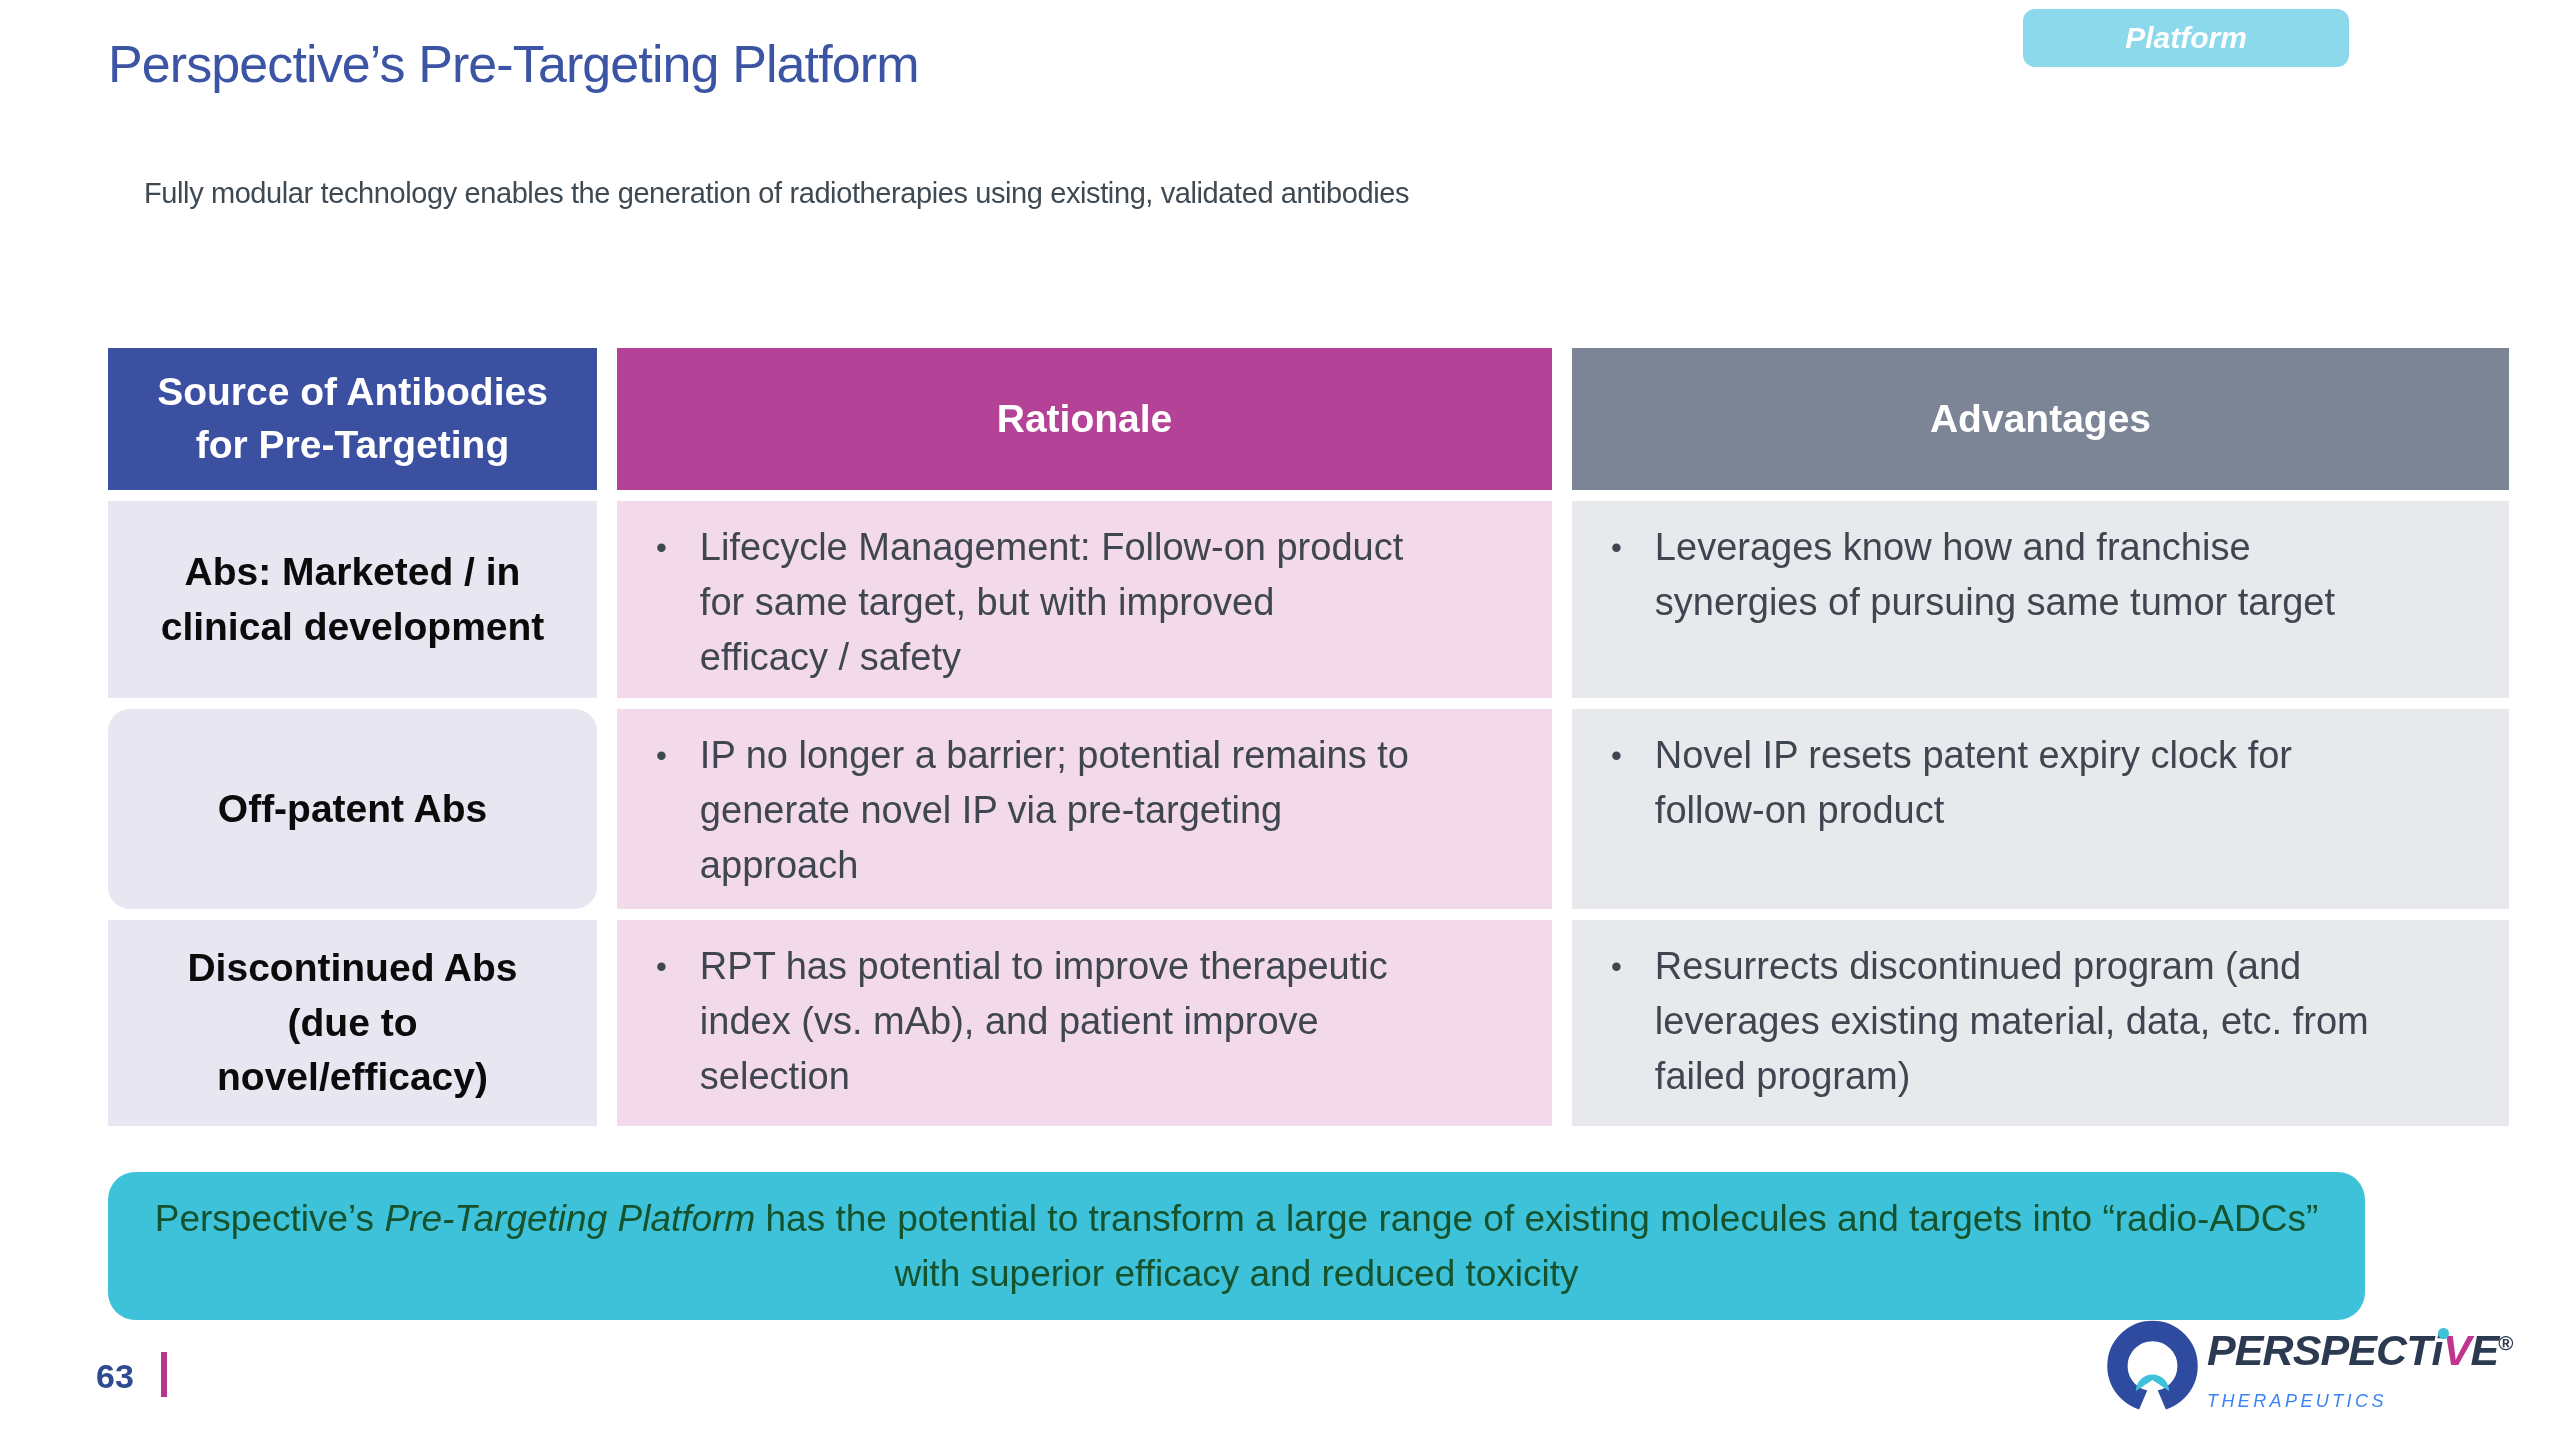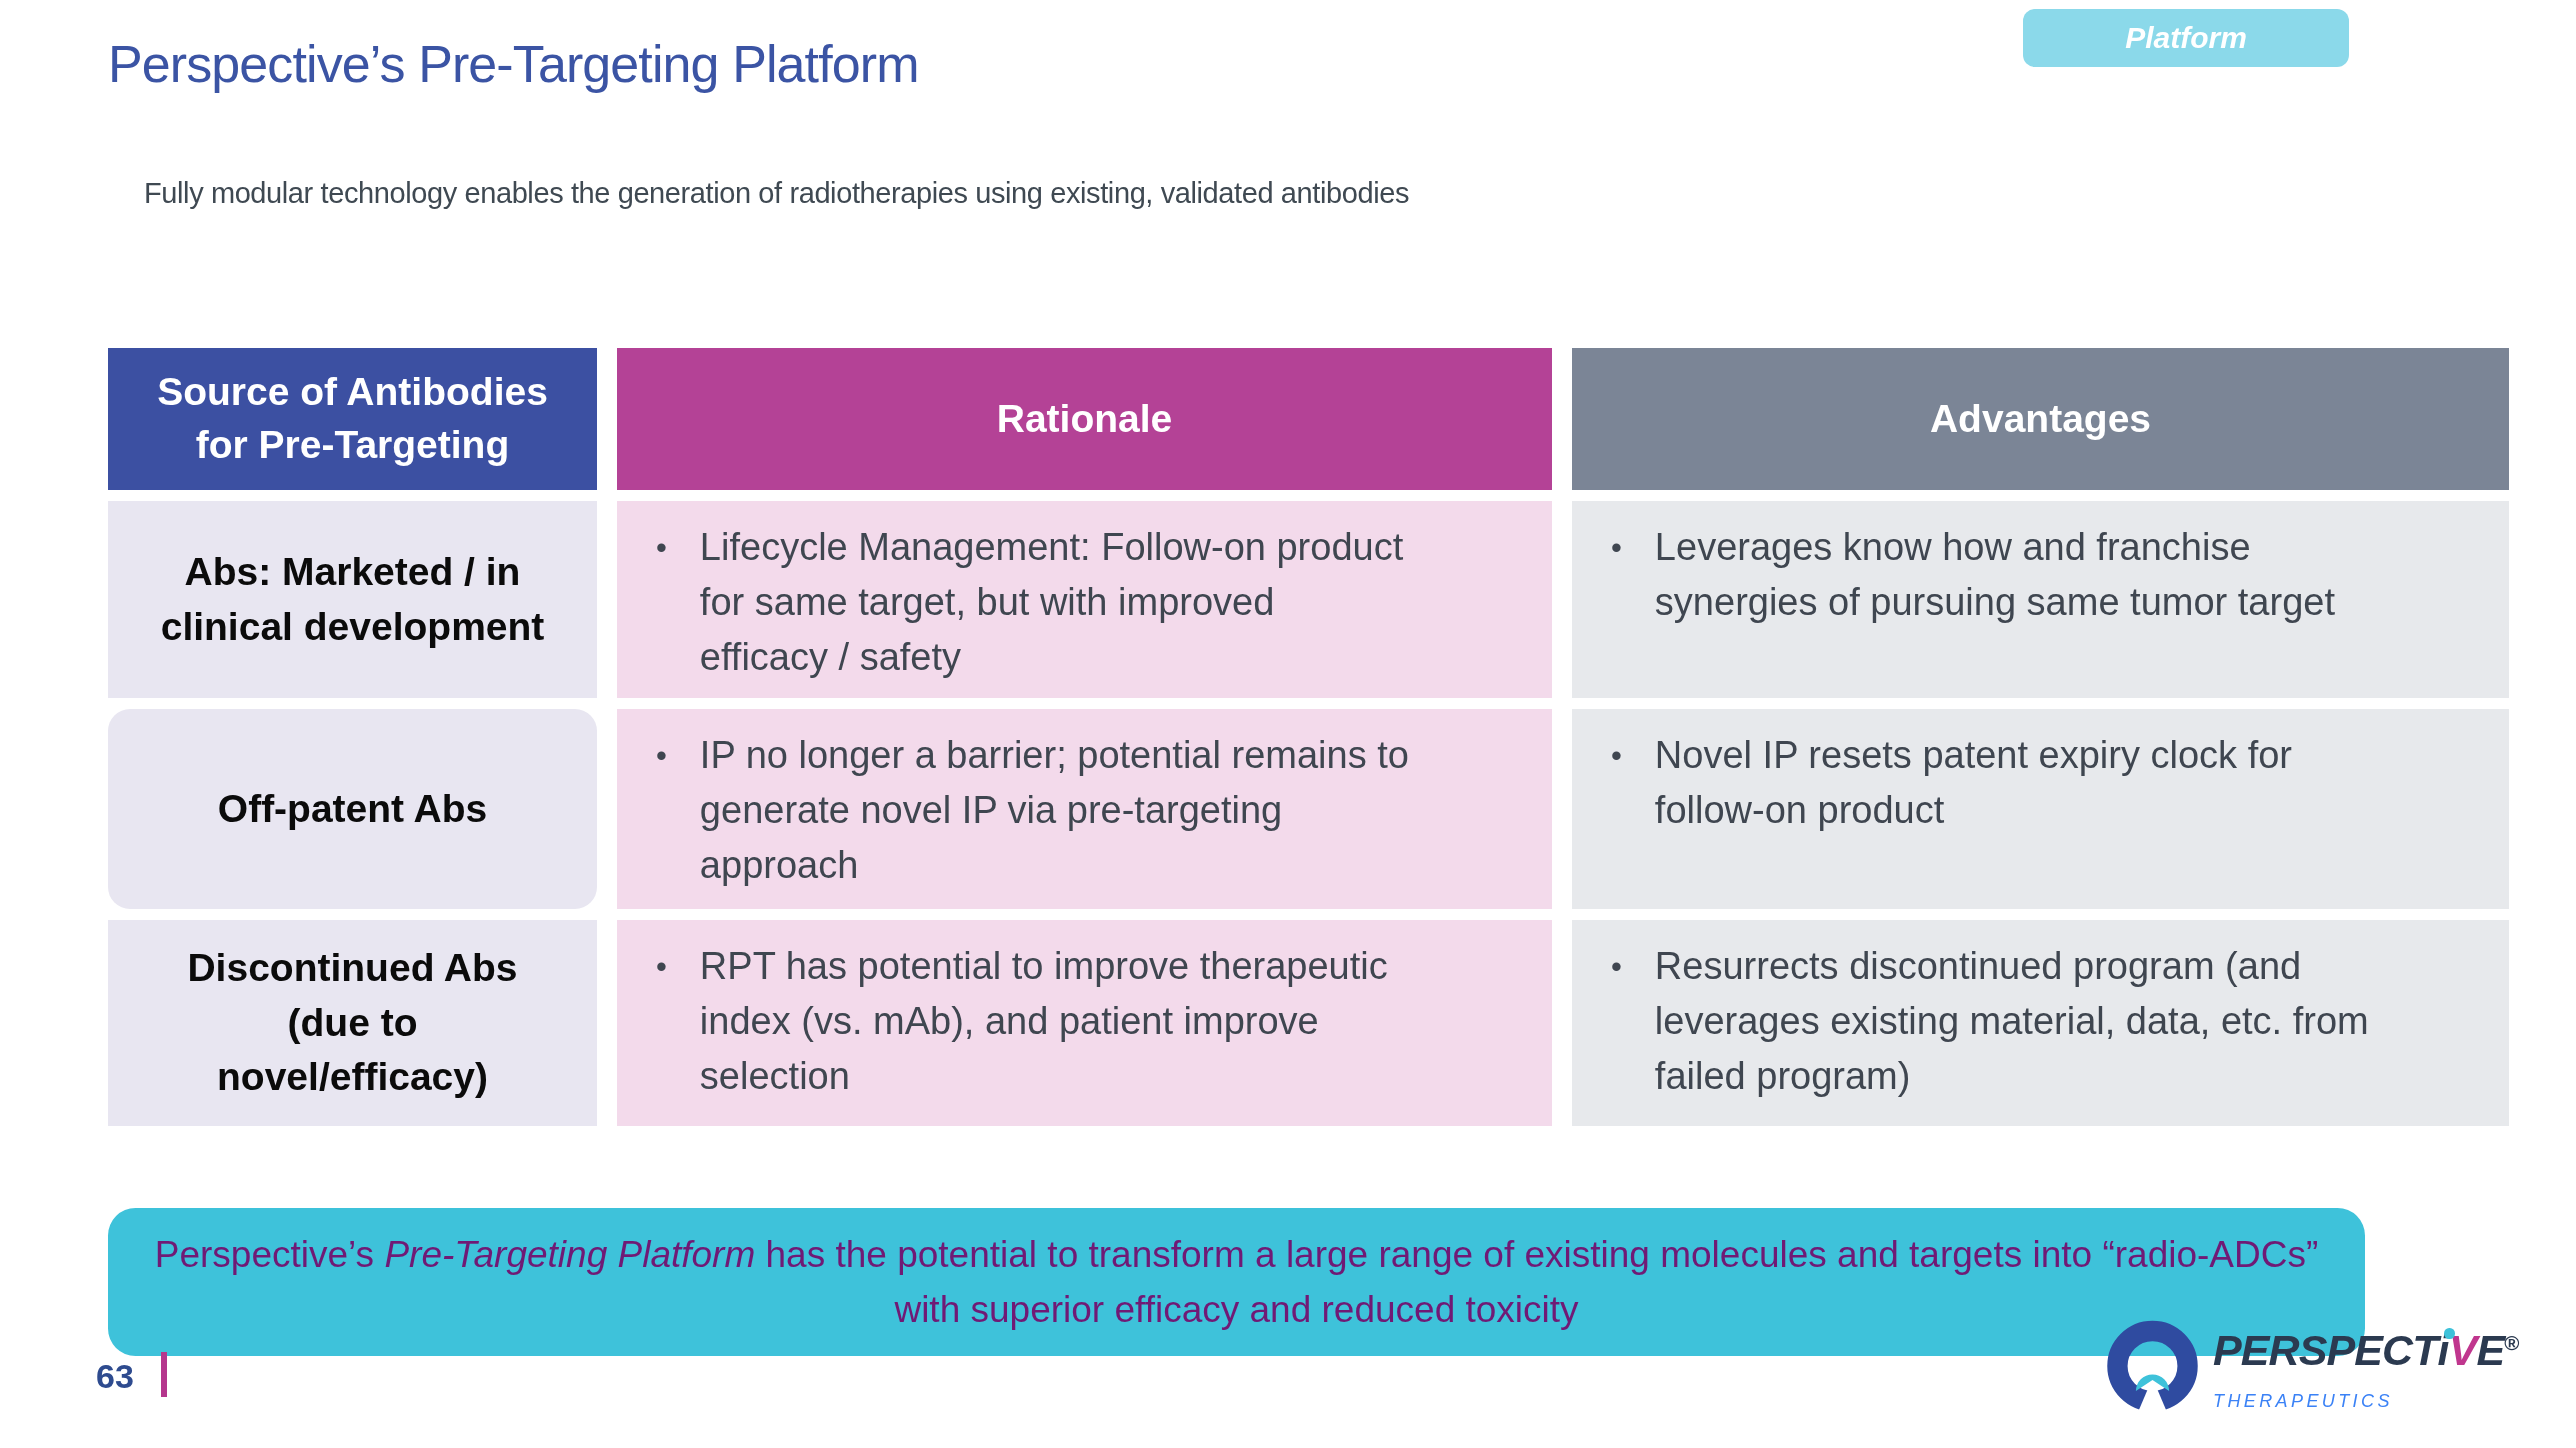--- a/index.html
+++ b/index.html
@@ -43,36 +43,36 @@
   .td-bullet{
     display:flex;align-items:flex-start;gap:33px;
     padding:19px 31px 0 39px;box-sizing:border-box;
     font-size:38px;color:#3F4650;
   }
   .td-rationale{background:#F3DAEB}
   .td-advantage{background:#E7E9EC}
   .dot{font-size:31px;line-height:55px;flex:0 0 auto;}
   .bullet-text{line-height:55px;white-space:pre-line;}
   .banner{
-    position:absolute;left:108px;top:1208px;width:2257px;height:148px;
-    background:#3EC2DA;border-radius:27.5px;color:#701a75;
+    position:absolute;left:108px;top:1172px;width:2257px;height:148px;
+    background:#3EC2DA;border-radius:27.5px;color:#14532d;
     display:flex;flex-direction:column;align-items:center;justify-content:center;
     font-size:37px;line-height:1.5;text-align:center;
   }
   .banner .italic{font-style:italic;}
   .page-num{
     position:absolute;left:96px;top:1357px;
     font-size:34px;font-weight:bold;color:#2E4B8F;
   }
   .page-bar{
     position:absolute;left:161px;top:1352px;width:6px;height:45px;background:#B5368D;
   }
   .logo{
     position:absolute;left:2102px;top:1319px;
-    display:flex;align-items:flex-start;gap:10px;
+    display:flex;align-items:flex-start;gap:4px;
   }
   .logo-mark{width:101px;height:96px;}
   .logo-text{padding-top:6.9px;}
   .brand{
     font-size:43px;font-weight:bold;font-style:italic;color:#2B3A50;letter-spacing:-0.9px;
     white-space:nowrap;
   }
   .brand-v{color:#C0368E;}
   .brand-i{position:relative;display:inline-block;}
   .i-dot{

